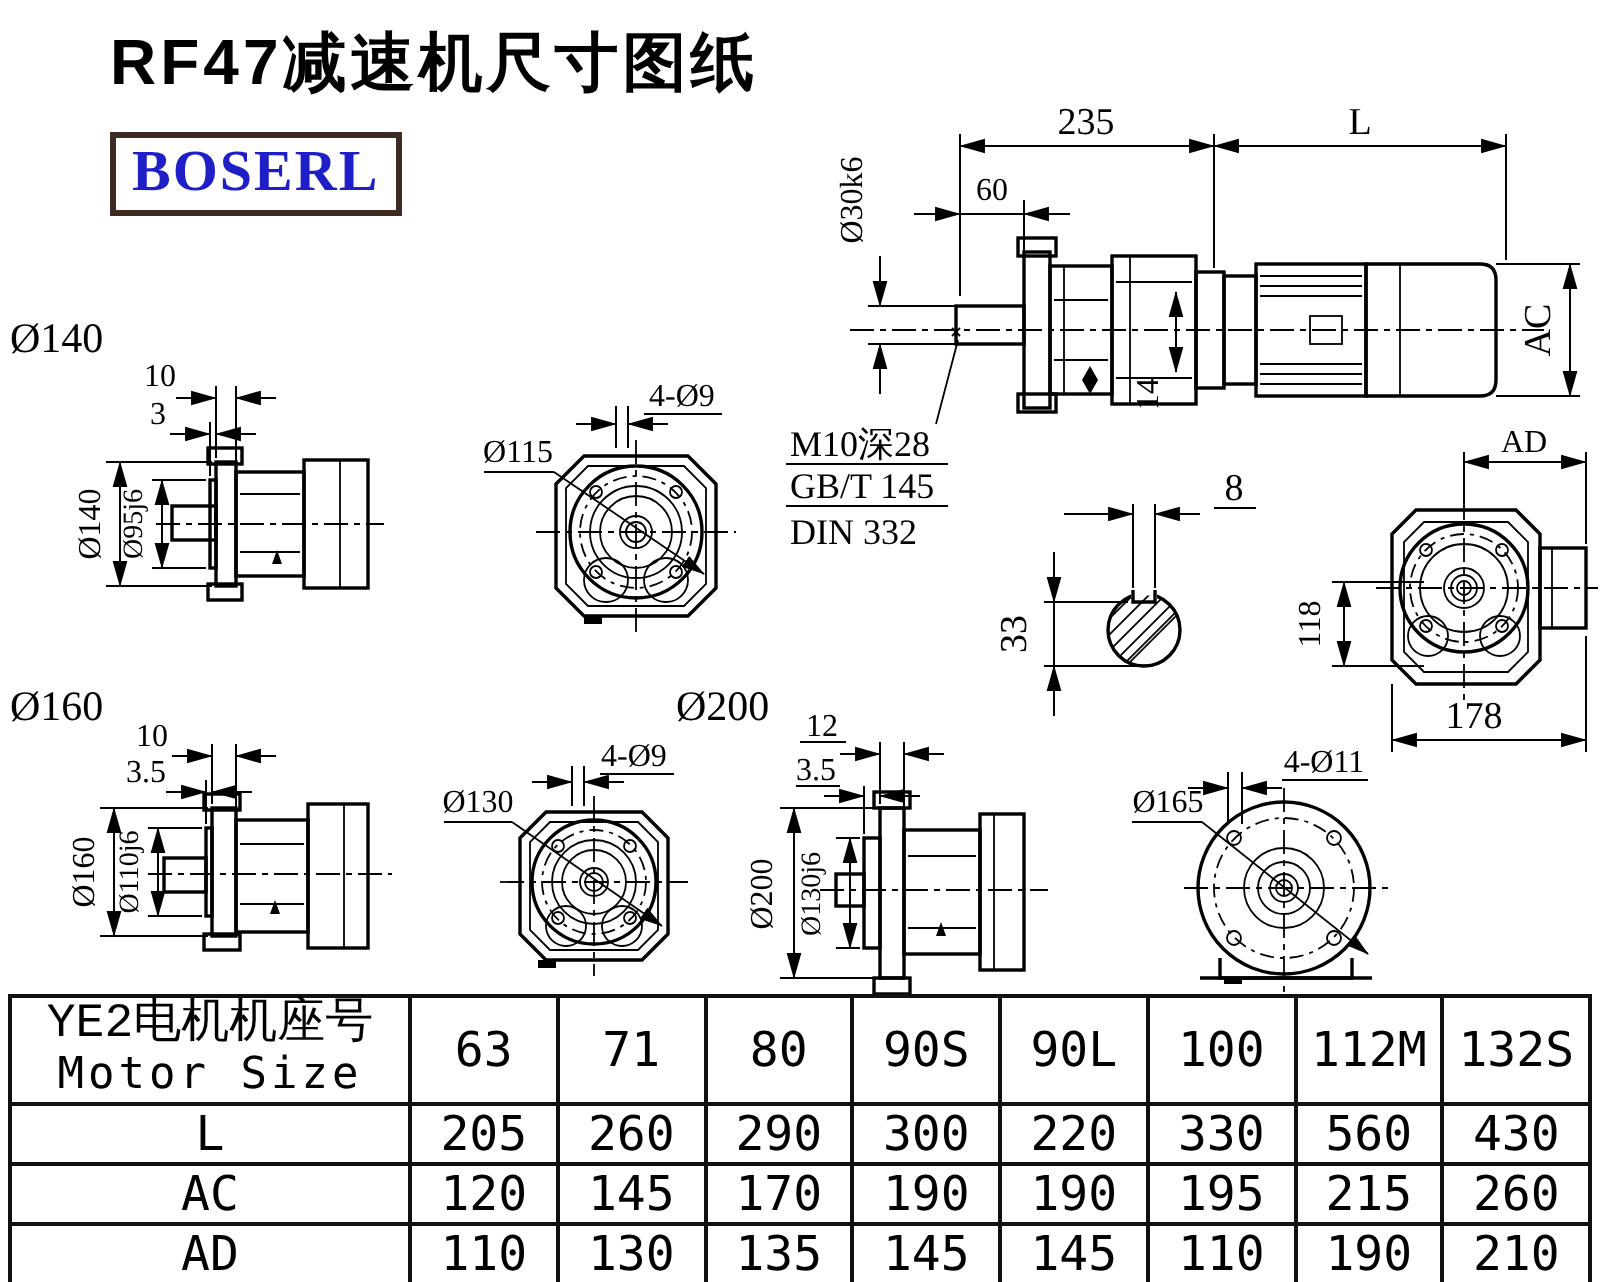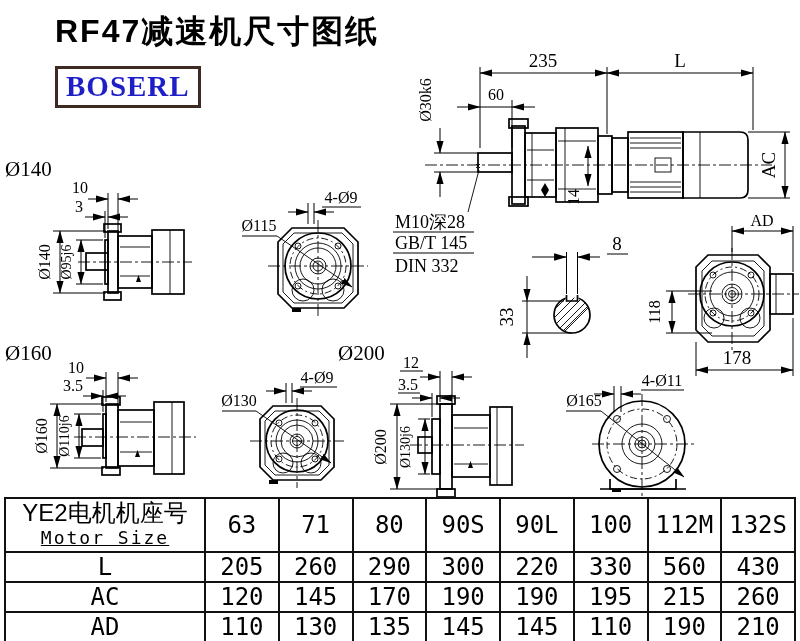--- a/index.html
+++ b/index.html
@@ -29,22 +29,22 @@
   text.note { font:18px "Liberation Serif", serif; fill:#000; }
 
   
   #dimtable { position:absolute; left:4px; top:497px; width:792px; height:142px;
               border-collapse:collapse; table-layout:fixed; background:#fff; }
   #dimtable td { border:2px solid #111; text-align:center; vertical-align:middle;
                  font-family:"DejaVu Sans Mono", monospace; font-size:24px; color:#000;
                  padding:0; }
   #dimtable tr.hdr td { height:52px; }
   #dimtable tr.row td { height:28px; }
-  .head-cn { font-family:Liberation Sans, sans-serif; font-size:24px; line-height:26px; }
-  .head-en { font-family:"DejaVu Sans Mono", monospace; font-size:18px; line-height:24px; letter-spacing:2px;text-decoration:underline; }
+  .head-cn { font-family:Liberation Mono, monospace; font-size:24px; line-height:26px; }
+  .head-en { font-family:"DejaVu Sans Mono", monospace; font-size:22px; line-height:24px; letter-spacing:2px; }
 </style>
 </head>
 <body>
 
 <div id="stage">
 
   <div id="title">RF47减速机尺寸图纸</div>
   <div id="logo">
     <span>BOSERL</span>
   </div>

